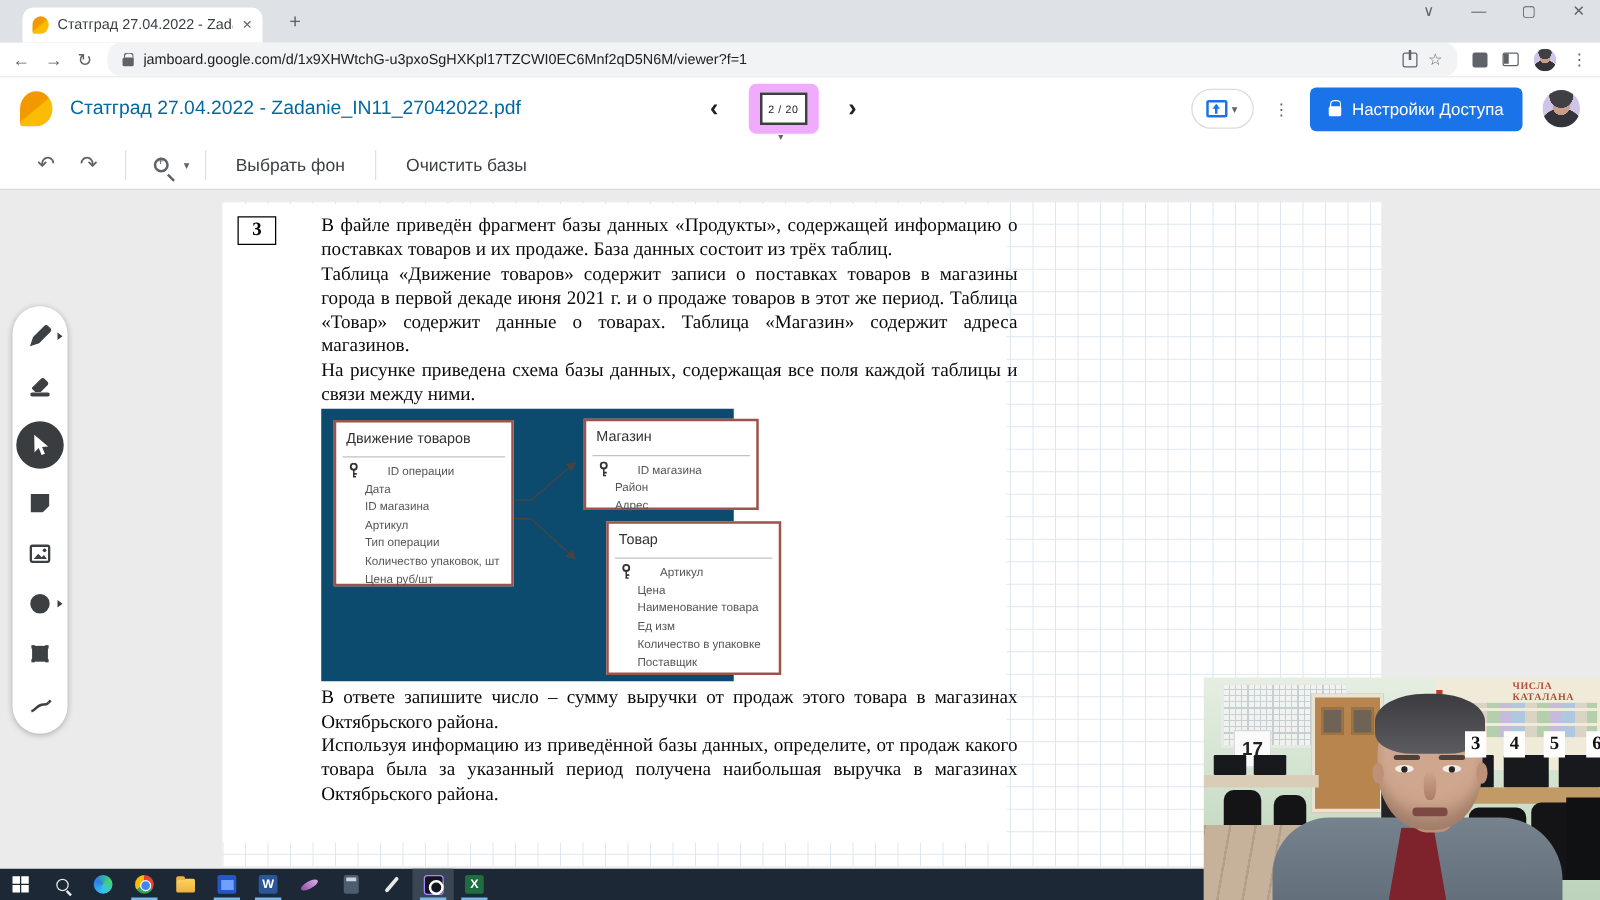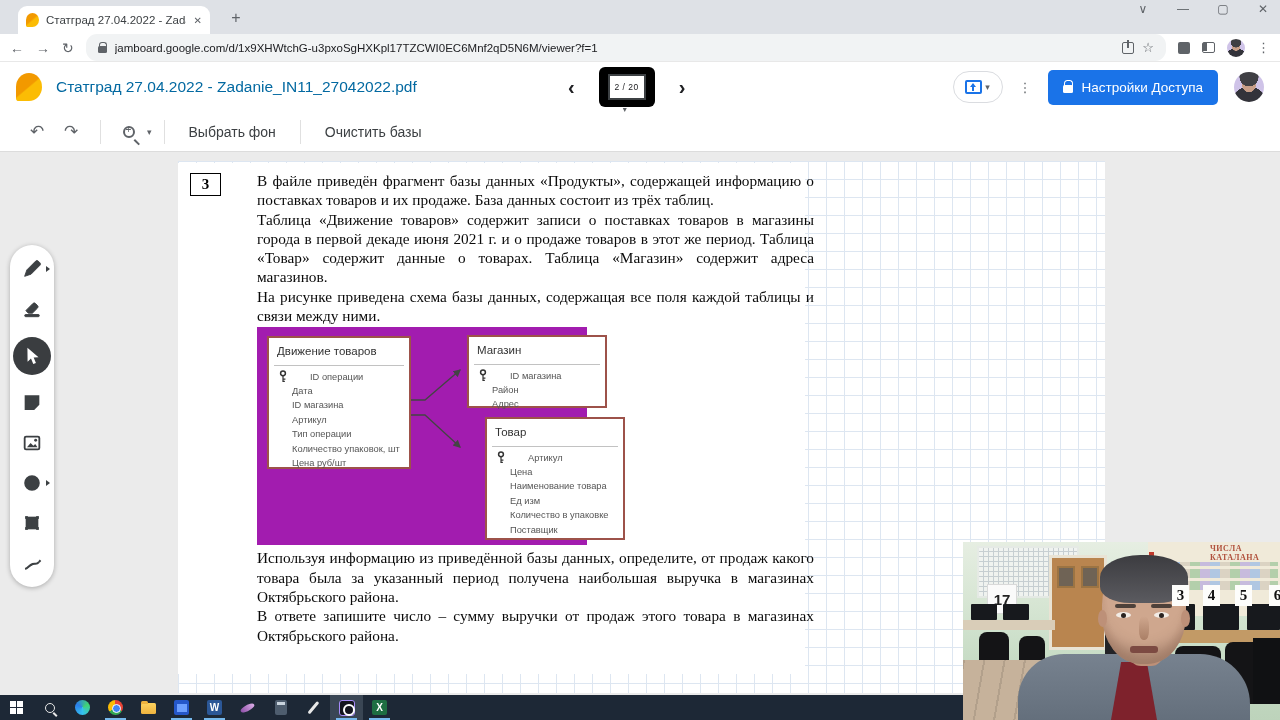--- a/index.html
+++ b/index.html
@@ -33,21 +33,21 @@
      radial-gradient(circle at 50% 108%, #33333a 0 48%, transparent 49%),
      #cfc3e8; }
   .dots { font-size:13px; color:#5f6368; }
 
   
   #jamheader { position:relative; height:50px; background:#fff; display:flex; align-items:center; padding:0 16px; }
   #jam-logo { width:26px; height:28px; background:linear-gradient(140deg,#f29900 48%,#fbbc04 52%); border-radius:50% 50% 50% 10%; }
   #doc-title { font-size:15.5px; color:#0369a1; margin-left:14px; }
   #frame-nav { position:absolute; left:568px; top:0; height:50px; display:flex; align-items:center; gap:24px; }
   .navchev { font-size:20px; font-weight:bold; color:#202124; }
-  #frame-btn { width:56px; height:40px; background:#000000; border-radius:6px; display:flex; align-items:center; justify-content:center; position:relative; }
+  #frame-btn { width:56px; height:40px; background:#f0abfc; border-radius:6px; display:flex; align-items:center; justify-content:center; position:relative; }
   #frame-ico { width:38px; height:26px; border:2px solid #3c4043; background:#fff; position:relative; display:flex; align-items:center; justify-content:center; }
   #frame-ico::before { content:""; position:absolute; right:-5px; top:-5px; width:38px; height:26px; border:2px solid #3c4043; z-index:-1; }
   #frame-label { font-size:8.5px; color:#202124; letter-spacing:.5px; }
   #frame-caret { position:absolute; bottom:-7px; left:24px; font-size:8px; color:#5f6368; }
   #header-right { margin-left:auto; display:flex; align-items:center; gap:16px; }
   #present-pill { width:50px; height:32px; border:1px solid #dadce0; border-radius:16px; display:flex; align-items:center; justify-content:center; gap:3px; }
   .present-ico { width:17px; height:14px; border:2px solid #1a73e8; border-radius:2px; position:relative; }
   .present-ico::after { content:""; position:absolute; left:4.5px; top:2px; border-left:2px solid #1a73e8; height:7px; }
   .present-ico::before { content:""; position:absolute; left:2.5px; top:0px; border:3px solid transparent; border-bottom:4px solid #1a73e8; transform:translateY(-2px); }
   .caret-sm { font-size:9px; color:#5f6368; }
@@ -73,21 +73,21 @@
   #workspace { position:absolute; top:152px; left:0; width:1280px; height:543px; background:#ebebeb; }
   #frame { position:absolute; left:178px; top:9px; width:927px; height:532px; background:#fff;
     background-image:linear-gradient(#dde6f1 1px,transparent 1px),linear-gradient(90deg,#dde6f1 1px,transparent 1px);
     background-size:18px 18px; }
   #page { position:absolute; left:0; top:2px; width:627px; height:511px; background:#fff; }
   #task-box { position:absolute; left:12px; top:10px; width:31px; height:23px; border:1.5px solid #000; display:flex; align-items:center; justify-content:center; font:bold 15px "Liberation Serif",serif; color:#000; }
   #doc-text { position:absolute; left:60px; top:8px; width:557px; font-family:"Liberation Serif",serif; font-size:15.3px; line-height:19.3px; color:#0a0a0a; text-align:justify;margin-left:19px; }
   #doc-text p { margin:0; }
 
   
-  #diagram { position:relative; width:330px; height:218px; background:#a21caf; margin:2px 0 3px 0; font-family:"Liberation Sans",sans-serif;padding-left:19px; }
+  #diagram { position:relative; width:330px; height:218px; background:#0c4a6e; margin:2px 0 3px 0; font-family:"Liberation Sans",sans-serif;padding-left:19px; }
   .db-table { position:absolute; background:#fff; border:2px solid #9d524a; }
   .db-title { font-size:11.5px; color:#333; margin:0 5px; padding:4px 3px 3px; border-bottom:1px solid #c2c2c2; text-align:left; }
   .db-fields { padding:4px 4px 0 10px; }
   .db-row { font-size:9.3px; color:#555; line-height:14.4px; white-space:nowrap; overflow:hidden; padding-left:13px; position:relative; }
   .db-row.key { padding-left:0; display:flex; align-items:center; gap:23px; }
   .key-svg { flex:none; }
   #diagram svg.links { position:absolute; left:0; top:0; }
 
   
   #toolrail { position:absolute; left:10px; top:93px; width:44px; height:342px; background:#fff; border-radius:22px; box-shadow:0 1px 5px rgba(0,0,0,.28); display:flex; flex-direction:column; align-items:center; justify-content:space-between; padding:12px 0; }
@@ -299,22 +299,22 @@
               </div>
               <div class="db-row">Цена</div>
               <div class="db-row">Наименование товара</div>
               <div class="db-row">Ед изм</div>
               <div class="db-row">Количество в упаковке</div>
               <div class="db-row">Поставщик</div>
             </div>
           </div>
         </div>
 
+        <p>В ответе запишите число – сумму выручки от продаж этого товара в магазинах Октябрьского района.</p>
         <p>Используя информацию из приведённой базы данных, определите, от продаж какого товара была за указанный период получена наибольшая выручка в магазинах Октябрьского района.</p>
-        <p>В ответе запишите число – сумму выручки от продаж этого товара в магазинах Октябрьского района.</p>
       </div>
     </div>
   </div>
 
   <div id="toolrail">
     <div class="tool">
       <svg viewBox="0 0 24 24">
           <path d="M4 20l2.4-7L16 3.4a2 2 0 0 1 2.8 0l1.8 1.8a2 2 0 0 1 0 2.8L11 17.6 4 20z"></path>
         </svg>
       <span class="caret-r"></span>

